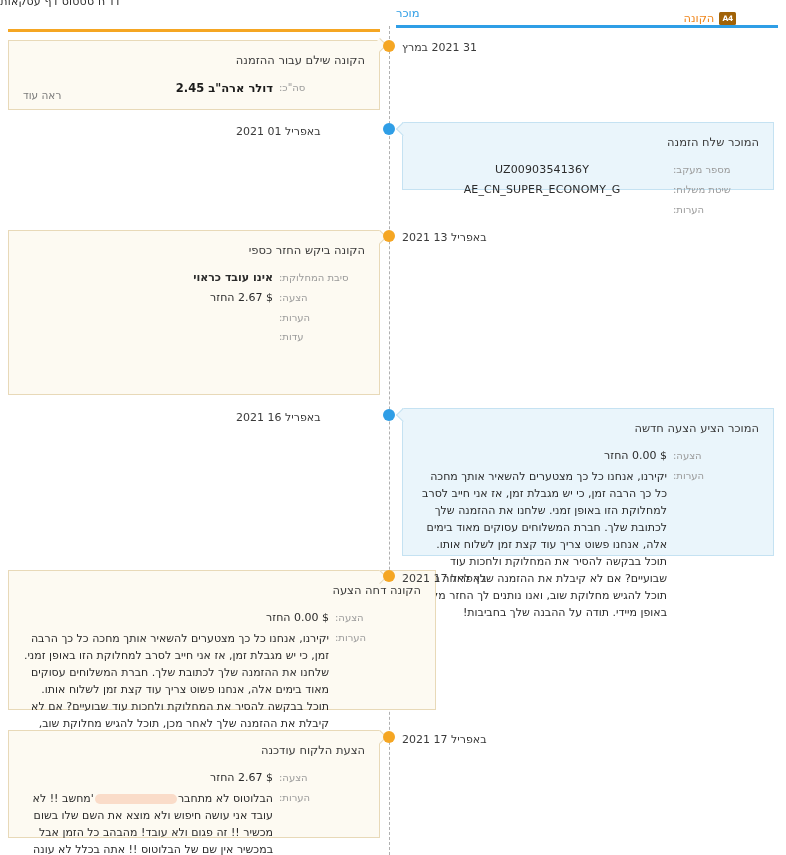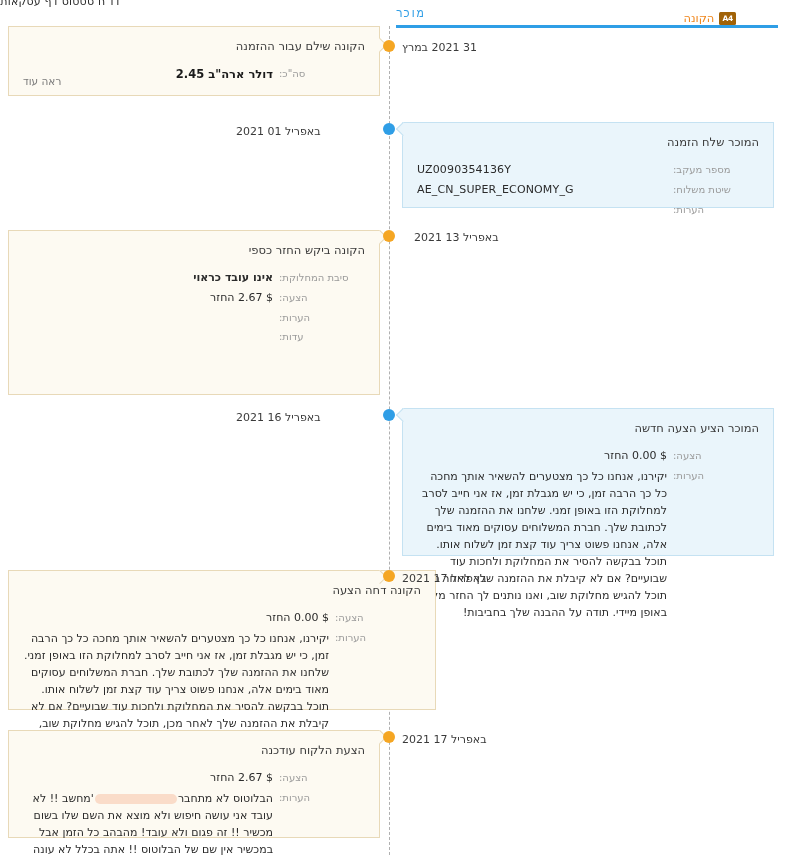--- a/index.html
+++ b/index.html
@@ -46,21 +46,21 @@
     display: flex;
     align-items: center;
     gap: 5px;
     font-size: 11.5px;
     line-height: 1;
     white-space: nowrap;
   }
   .tab-buyer  { top: 12px; right: 50px; direction: rtl; }
   .tab-seller { top: 8px;  left: 396px; direction: rtl; color: #2f9ee6; }
   .tab-label-buyer { color: #f08519; }
-  .tab-label-seller { color: #2f9ee6; font-family: Liberation Mono, monospace; }
+  .tab-label-seller { color: #2f9ee6; }
   .badge-a4 {
     display: inline-block;
     background: #a16207;
     color: #ffffff;
     font-size: 7.5px;
     font-weight: bold;
     line-height: 1;
     padding: 2.5px 3px 3px 3px;
     border-radius: 1.5px;
     letter-spacing: -0.2px;
@@ -173,21 +173,21 @@
   .row-value {
     flex: 1 1 auto;
     color: #2b2b2b;
     text-align: right;
     word-wrap: break-word;
   }
   .row-value.mono {
     font-family: "DejaVu Sans", "Liberation Sans", sans-serif;
     letter-spacing: .15px;
     direction: ltr;
-    text-align: left;
+    text-align: center;
   }
   .row-value.strongish { font-weight: 600; }
   .row-value.para { line-height: 1.55; }
 
   .amount { direction: rtl; }
 
   
   .redact {
     display: inline-block;
     background: #fadcc9;
@@ -232,35 +232,35 @@
       <span class="tab-label-seller">מוכר</span>
     </div>
 
   </div>
 
   <div class="rule rule-buyer"></div>
   <div class="rule rule-seller"></div>
 
   <div class="spine"></div>
 
-  <div class="card card-buyer" style="top:26px; width:372px; height:70px;">
+  <div class="card card-buyer" style="top:40px; width:372px; height:70px;">
     <div class="card-title">הקונה שילם עבור ההזמנה</div>
     <div class="rows">
       <div class="row">
         <span class="row-label">סה"כ:</span>
         <span class="row-value paid-amount amount">דולר ארה"ב 2.45</span>
       </div>
     </div>
     <div class="see-more">ראה עוד</div>
   </div>
   <div class="arrow arrow-buyer" style="top:40px; left:375px;"></div>
   <div class="node node-orange" style="top:40px;"></div>
   <div class="date-label date-right" style="top:42px; left:402px;">31 2021 במרץ</div>
 
-  <div class="card card-seller" style="top:122px; width:372px; height:86px;">
+  <div class="card card-seller" style="top:122px; width:372px; height:68px;">
     <div class="card-title">המוכר שלח הזמנה</div>
     <div class="rows">
       <div class="row">
         <span class="row-label">מספר מעקב:</span>
         <span class="row-value mono">UZ0090354136Y</span>
       </div>
       <div class="row">
         <span class="row-label">שיטת משלוח:</span>
         <span class="row-value mono">AE_CN_SUPER_ECONOMY_G</span>
       </div>
@@ -289,21 +289,21 @@
         <span class="row-label">הערות:</span>
       </div>
       <div class="row">
         <span class="row-label">עדות:</span>
         <span class="row-value"></span>
       </div>
     </div>
   </div>
   <div class="arrow arrow-buyer" style="top:232px; left:375px;"></div>
   <div class="node node-orange" style="top:230px;"></div>
-  <div class="date-label date-right" style="top:232px; left:414px;">באפריל 13 2021</div>
+  <div class="date-label date-right" style="top:232px; left:402px;">באפריל 13 2021</div>
 
   <div class="card card-seller" style="top:408px; width:372px; height:148px;">
     <div class="card-title">המוכר הציע הצעה חדשה</div>
     <div class="rows">
       <div class="row">
         <span class="row-label">הצעה:</span>
         <span class="row-value amount">$ 0.00 החזר</span>
       </div>
       <div class="row">
         <span class="row-label">הערות:</span>

